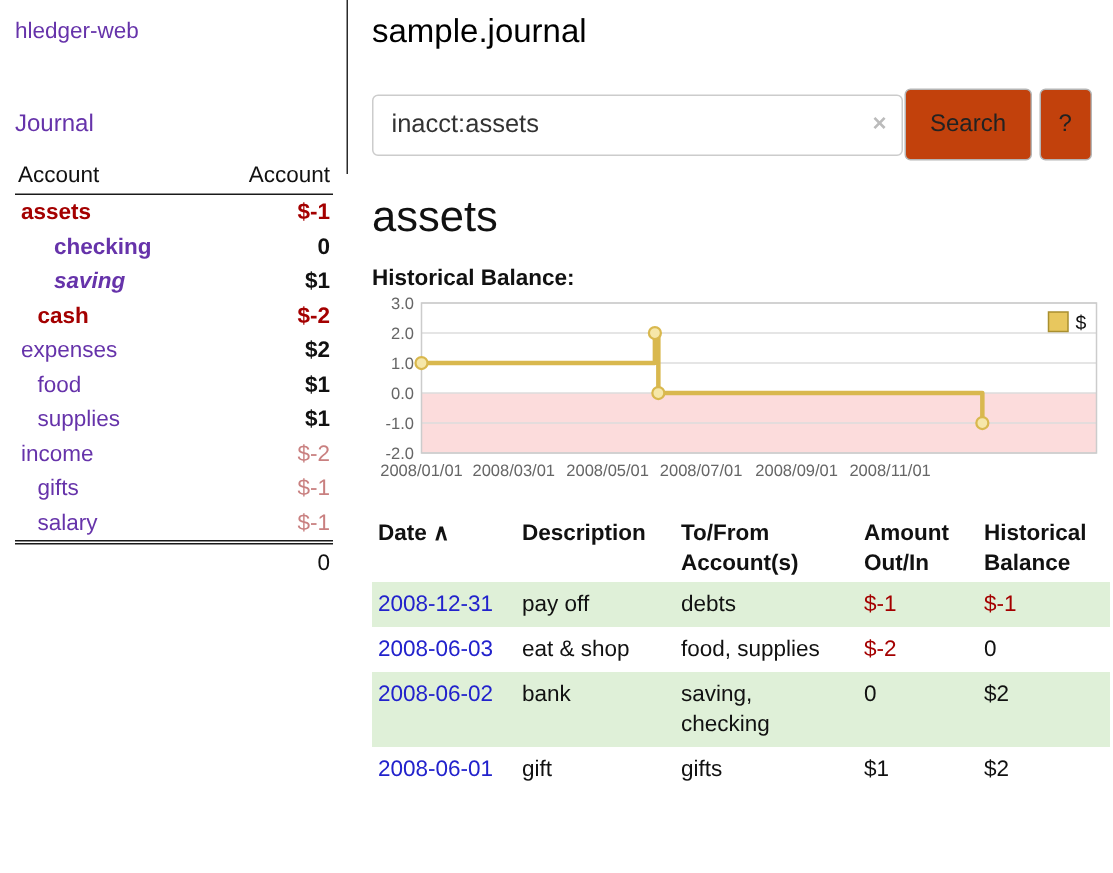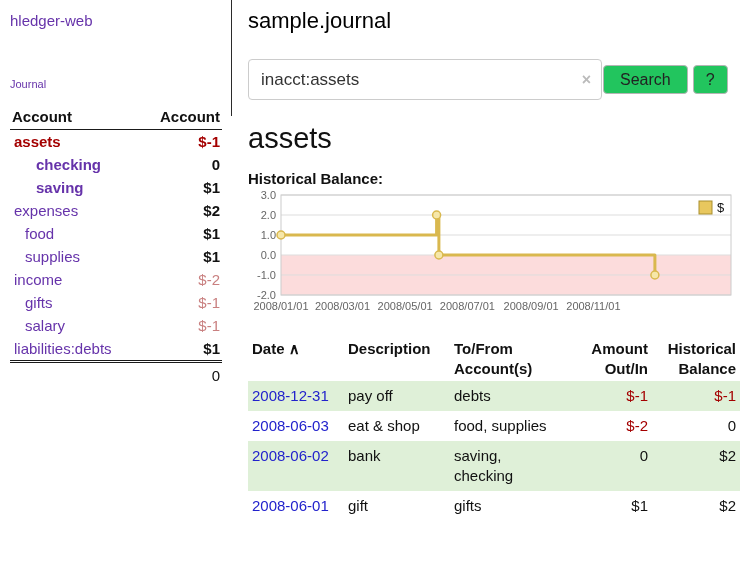--- a/index.html
+++ b/index.html
@@ -7,53 +7,53 @@
     --date-blue:#2222cc; --gold:#d9b84e; --shade-green:#dff0d8; --neg-region:#fcdcdc;
   }
   *{box-sizing:border-box}
   html,body{margin:0;padding:0}
   body{width:742px;height:582px;position:relative;overflow:hidden;background:#fff;
        color:#111;font-family:"Liberation Sans",sans-serif}
   
   .sidebar{position:absolute;left:0;top:0;width:232px;padding:12px 10px 0 10px}
   .brand{color:var(--purple);text-decoration:none;font-size:15px;display:inline-block}
   .nav{margin-top:44px}
-  .nav a{color:var(--purple);text-decoration:none;font-size:11px}
+  .nav a{color:var(--purple);text-decoration:none;font-size:16px}
   .acct-table{border-collapse:collapse;width:100%;margin-top:12px;font-size:15px}
-  .acct-table th{padding:4px 2px;border-bottom:1px solid #1a1a1a;font-weight:bold}
+  .acct-table th{padding:4px 2px;border-bottom:1px solid #1a1a1a;font-weight:normal}
   th.acct-h{text-align:left}
   th.bal-h{text-align:right}
   .acct-table td{padding:3px 2px;white-space:nowrap}
   a.acct{color:var(--purple);text-decoration:none}
   a.acct.b{font-weight:bold}
   a.acct.negname{color:var(--dark-red)}
   td.bal{text-align:right;font-weight:bold}
   td.bal.negbal{color:var(--dark-red)}
   td.bal.palebal{color:var(--pale-red);font-weight:normal}
   .acct-table tfoot td{border-top:3px double #1a1a1a;text-align:right;font-weight:normal;padding-top:4px}
   .vline{position:absolute;left:231px;top:0;height:116px;width:1px;background:#2b2b2b}
   
   .main{position:absolute;left:248px;top:0;width:494px;padding-right:4px}
   h1.title{font-size:22px;font-weight:400;margin:8px 0 0;color:#000}
   .search-row{display:flex;margin-top:25px;gap:1px;align-items:center}
   .search-wrap{position:relative;width:354px}
   .search-input{width:100%;height:41px;border:1px solid #ccc;border-radius:4px;
     padding:0 32px 0 12px;font-size:17px;font-family:inherit;color:#333;outline:none}
   .clear-x{position:absolute;right:11px;top:50%;transform:translateY(-50%);
     color:#bbb;font-weight:bold;font-size:16px;cursor:pointer}
-  .btn{height:29px;background:#22c55e;border:1px solid #b5b5b5;border-radius:4px;
+  .btn{height:48px;background:#c2410c;border:1px solid #b5b5b5;border-radius:4px;
     font-size:16px;font-family:inherit;color:#222;padding:0 16px;cursor:pointer}
   .btn.help{padding:0 12px;margin-left:4px}
   h2.acct-head{font-size:29px;font-weight:400;margin:22px 0 0}
   .chart-label{font-weight:bold;font-size:15px;margin:15px 0 2px}
   #chart{width:492px;height:140px}
   #chart svg text{font-family:"Liberation Sans",sans-serif}
   .register{width:100%;border-collapse:collapse;table-layout:fixed;font-size:15px;margin-top:8px}
   .register th{text-align:left;vertical-align:top;font-weight:bold;padding:2px 4px;line-height:20px}
-  .register th.r,.register td.r{text-align:right}
+  .register th.r,.register td.r{}
   .register td{padding:5px 4px;line-height:20px;vertical-align:top}
   tr.shaded{background:var(--shade-green)}
   a.date{color:var(--date-blue);text-decoration:none}
   td.neg{color:var(--dark-red)}
   td.accounts{white-space:pre-line}
   .sort{font-weight:bold}
 </style>
 </head>
 <body>
 
@@ -72,22 +72,26 @@
     <tbody id="acct-body">
         <tr>
           <td style="padding-left: 4px;"><a class="acct b negname">assets</a></td>
           <td class="bal negbal">$-1</td>
         </tr>
         <tr>
           <td style="padding-left: 26px;"><a class="acct b">checking</a></td>
           <td class="bal">0</td>
         </tr>
         <tr>
-          <td style="padding-left: 26px;"><a class="acct b">saving</a></td>
+          <td style="padding-left: 26px; font-style: italic;"><a class="acct b">saving</a></td>
           <td class="bal">$1</td>
+        </tr>
+        <tr>
+          <td style="padding-left: 15px;"><a class="acct b negname">cash</a></td>
+          <td class="bal negbal">$-2</td>
         </tr>
         <tr>
           <td style="padding-left: 4px;"><a class="acct">expenses</a></td>
           <td class="bal">$2</td>
         </tr>
         <tr>
           <td style="padding-left: 15px;"><a class="acct">food</a></td>
           <td class="bal">$1</td>
         </tr>
         <tr>
@@ -98,24 +102,20 @@
           <td style="padding-left: 4px;"><a class="acct">income</a></td>
           <td class="bal palebal">$-2</td>
         </tr>
         <tr>
           <td style="padding-left: 15px;"><a class="acct">gifts</a></td>
           <td class="bal palebal">$-1</td>
         </tr>
         <tr>
           <td style="padding-left: 15px;"><a class="acct">salary</a></td>
           <td class="bal palebal">$-1</td>
-        </tr>
-        <tr>
-          <td style="padding-left: 4px;"><a class="acct">liabilities:debts</a></td>
-          <td class="bal">$1</td>
         </tr>
       </tbody>
     <tfoot>
       <tr>
         <td></td>
         <td>0</td>
       </tr>
     </tfoot>
   </table>
 </aside>

